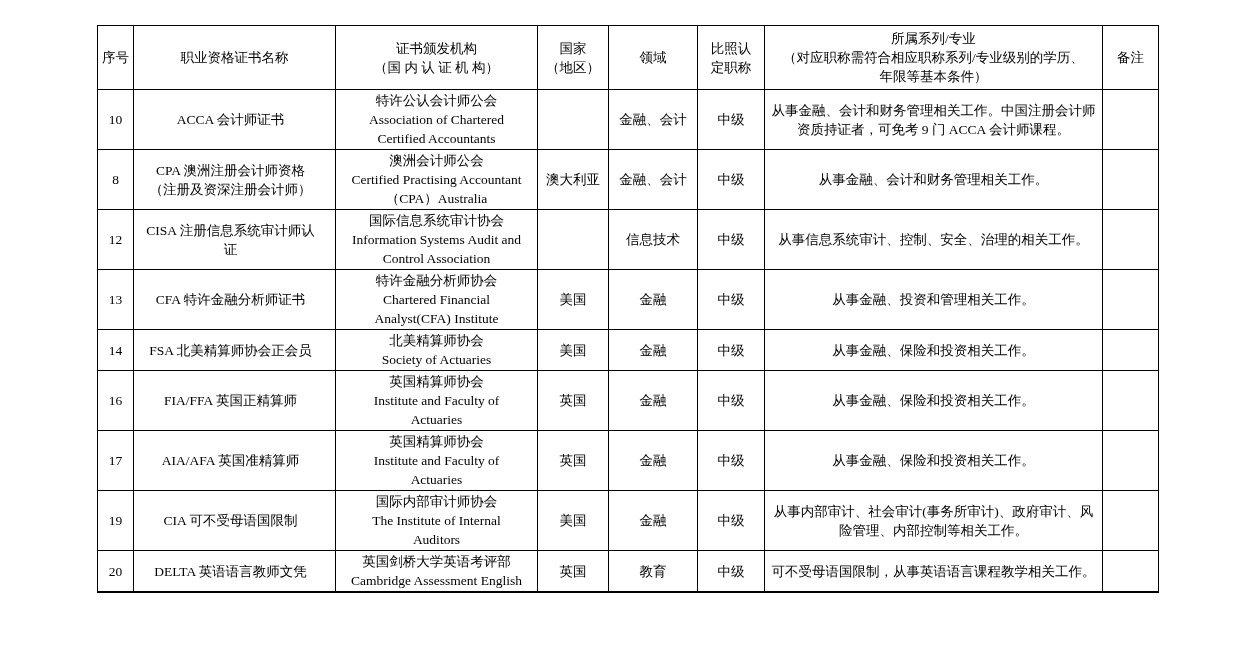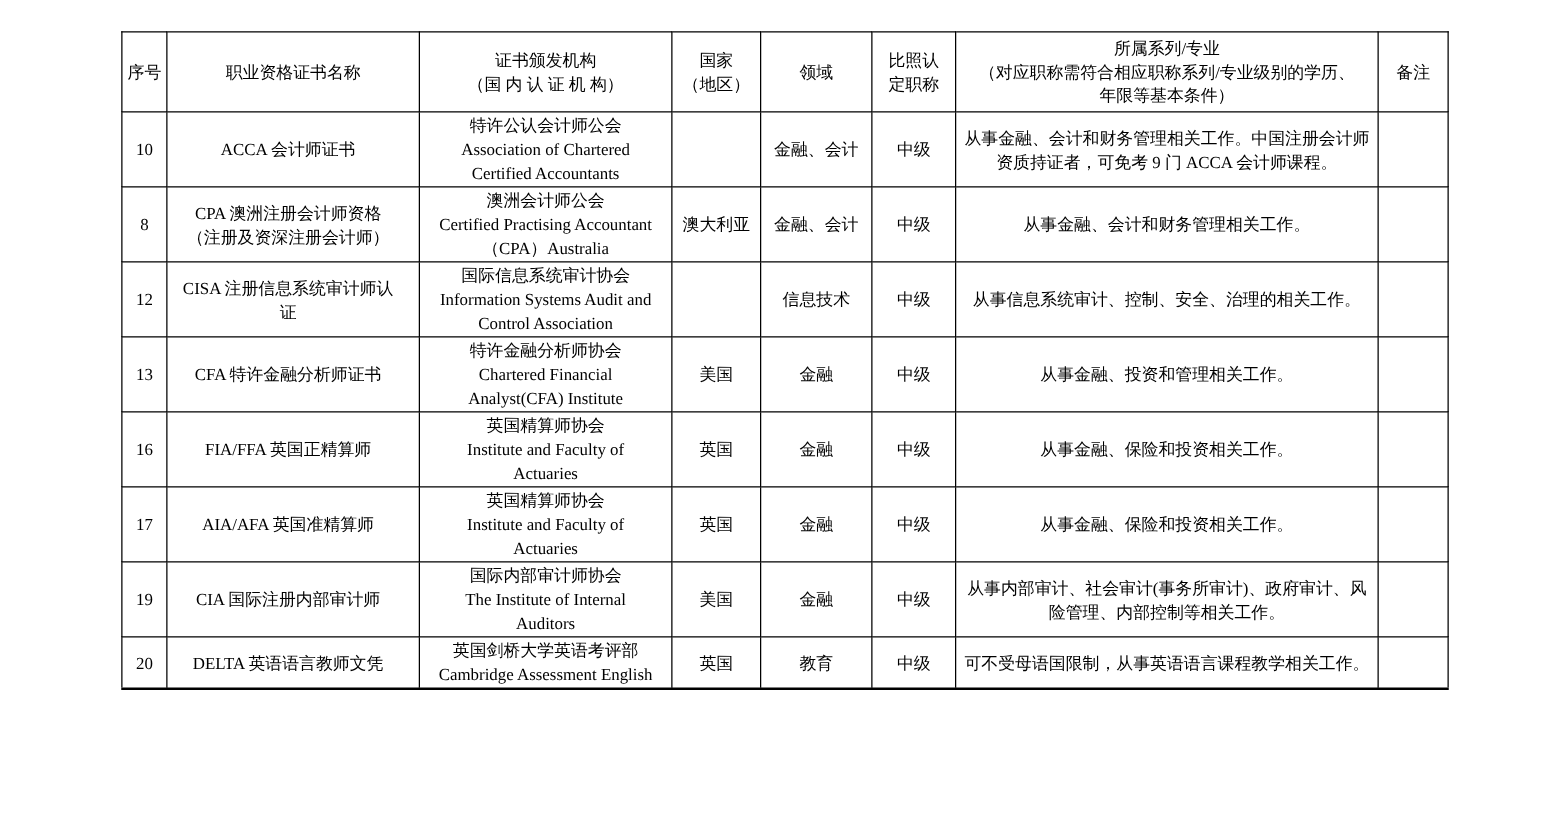--- a/index.html
+++ b/index.html
@@ -130,20 +130,31 @@
           <td class="col-issuer">特许金融分析师协会
 Chartered Financial
 Analyst(CFA) Institute</td>
           <td class="col-country">美国</td>
           <td class="col-field">金融</td>
           <td class="col-title">中级</td>
           <td class="col-series">从事金融、投资和管理相关工作。</td>
           <td class="col-remark"></td>
         </tr>
         <tr>
+          <td class="col-seq">14</td>
+          <td class="col-name">FSA 北美精算师协会正会员</td>
+          <td class="col-issuer">北美精算师协会
+Society of Actuaries</td>
+          <td class="col-country">美国</td>
+          <td class="col-field">金融</td>
+          <td class="col-title">中级</td>
+          <td class="col-series">从事金融、保险和投资相关工作。</td>
+          <td class="col-remark"></td>
+        </tr>
+        <tr>
           <td class="col-seq">16</td>
           <td class="col-name">FIA/FFA 英国正精算师</td>
           <td class="col-issuer">英国精算师协会
 Institute and Faculty of
 Actuaries</td>
           <td class="col-country">英国</td>
           <td class="col-field">金融</td>
           <td class="col-title">中级</td>
           <td class="col-series">从事金融、保险和投资相关工作。</td>
           <td class="col-remark"></td>
@@ -155,21 +166,21 @@
 Institute and Faculty of
 Actuaries</td>
           <td class="col-country">英国</td>
           <td class="col-field">金融</td>
           <td class="col-title">中级</td>
           <td class="col-series">从事金融、保险和投资相关工作。</td>
           <td class="col-remark"></td>
         </tr>
         <tr>
           <td class="col-seq">19</td>
-          <td class="col-name">CIA 国际注册内部审计师</td>
+          <td class="col-name">CIA 可不受母语国限制</td>
           <td class="col-issuer">国际内部审计师协会
 The Institute of Internal
 Auditors</td>
           <td class="col-country">美国</td>
           <td class="col-field">金融</td>
           <td class="col-title">中级</td>
           <td class="col-series">从事内部审计、社会审计(事务所审计)、政府审计、风险管理、内部控制等相关工作。</td>
           <td class="col-remark"></td>
         </tr>
         <tr>

